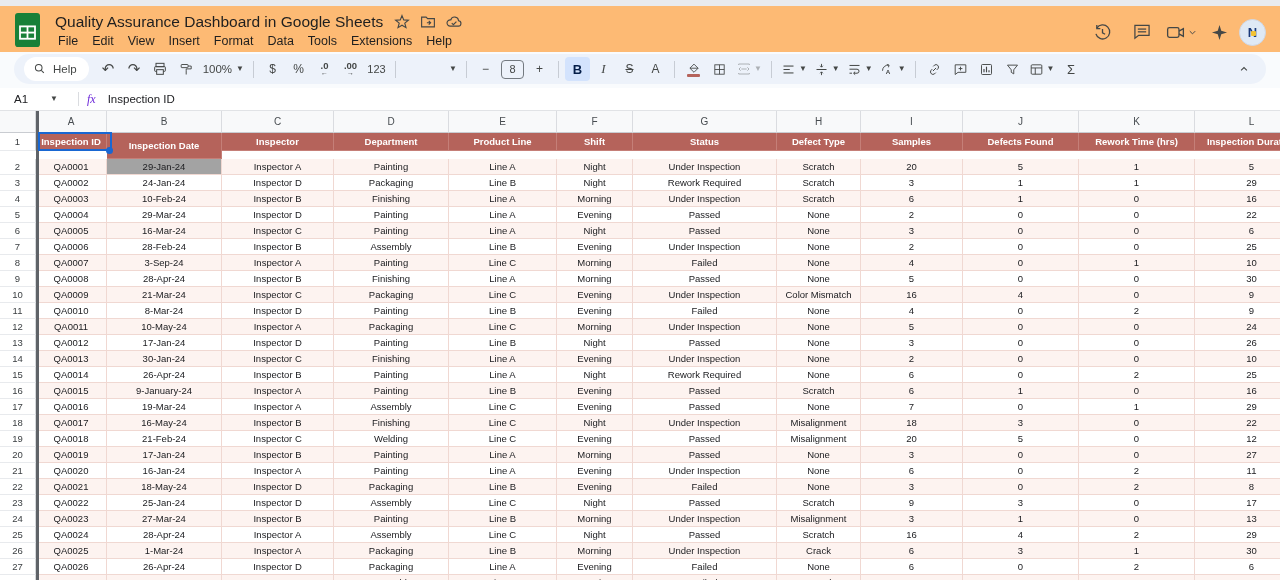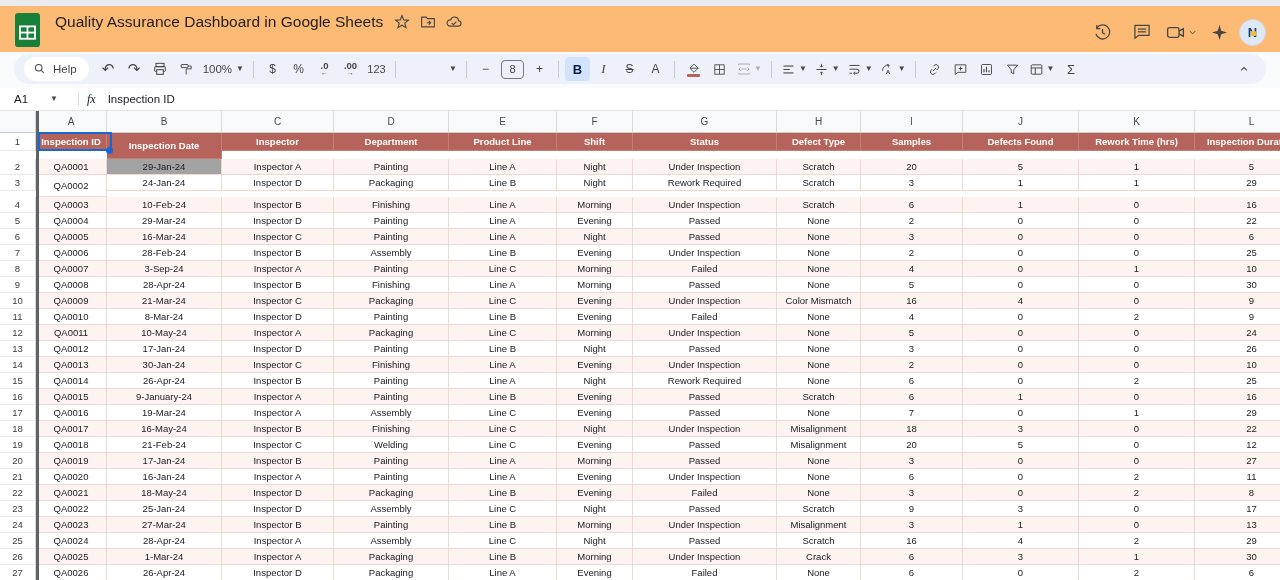--- a/index.html
+++ b/index.html
@@ -49,21 +49,21 @@
   .fill-stack { display:flex; flex-direction:column; align-items:center; }
   .fill-bar { width:13px; height:3px; background:#b5635b; border-radius:1px; margin-top:-1px; }
   .grayed { opacity:.38; }
   .tb-right { margin-left:auto; }
   svg.ico { display:block; }
   
   .formula-bar { height:23px; background:#fff; display:flex; align-items:center; border-bottom:1px solid #e1e3e6; }
   .name-box { width:64px; display:flex; align-items:center; justify-content:space-between; padding:0 6px 0 14px; }
   .name-box .ref { font-size:11.5px; color:#202124; }
   .fx-sep { width:1px; height:14px; background:#dadce0; margin:0 8px 0 14px; }
-  .fx { font-style:italic; font-family:"Liberation Serif", serif; color:#0f172a; font-size:12px; margin-right:12px; }
+  .fx { font-style:italic; font-family:"Liberation Serif", serif; color:#6d28d9; font-size:12px; margin-right:12px; }
   .formula-value { font-size:11.5px; color:#202124; }
   
   .grid { position:relative; width:1280px; }
   .col-strip { display:flex; height:22px; background:#f8f9fa; }
   .corner { width:36px; height:22px; background:#f8f9fa; border-right:1px solid #d5d8db; border-bottom:1px solid #c9ccd1; flex:0 0 auto; }
   .col-h { height:22px; border-right:1px solid #dadce0; border-bottom:1px solid #c9ccd1; display:flex; align-items:center; justify-content:center;
     font-size:10px; color:#474c50; flex:0 0 auto; background:#f8f9fa; }
   .sheet-row { display:flex; }
   .row-num { width:36px; display:flex; align-items:center; justify-content:center; font-size:9.5px; color:#3c4043;
     background:#fff; border-bottom:1px solid #e8eaed; border-right:1px solid #d5d8db; flex:0 0 auto; }
@@ -219,20 +219,31 @@
           <svg class="ico" width="18" height="18" viewBox="0 0 24 24">
             <use href="#i-folder-move"></use>
           </svg>
         </span>
       <span class="title-ico">
           <svg class="ico" width="18" height="18" viewBox="0 0 24 24">
             <use href="#i-cloud"></use>
           </svg>
         </span>
     </div>
+    <div class="menu-bar">
+        <span class="menu-item">File</span>
+        <span class="menu-item">Edit</span>
+        <span class="menu-item">View</span>
+        <span class="menu-item">Insert</span>
+        <span class="menu-item">Format</span>
+        <span class="menu-item">Data</span>
+        <span class="menu-item">Tools</span>
+        <span class="menu-item">Extensions</span>
+        <span class="menu-item">Help</span>
+      </div>
   </div>
   <div class="header-right">
     <span class="hbtn">
         <svg class="ico" width="21" height="21" viewBox="0 0 24 24">
           <use href="#i-history"></use>
         </svg>
       </span>
     <span class="hbtn">
         <svg class="ico" width="20" height="20" viewBox="0 0 24 24">
           <use href="#i-chat"></use>
@@ -444,21 +455,21 @@
         <div class="cell" style="width: 76px; height: 16px; background: rgb(253, 243, 240);">Night</div>
         <div class="cell" style="width: 144px; height: 16px; background: rgb(253, 243, 240);">Under Inspection</div>
         <div class="cell" style="width: 84px; height: 16px; background: rgb(253, 243, 240);">Scratch</div>
         <div class="cell" style="width: 102px; height: 16px; background: rgb(253, 243, 240);">20</div>
         <div class="cell" style="width: 116px; height: 16px; background: rgb(253, 243, 240);">5</div>
         <div class="cell" style="width: 116px; height: 16px; background: rgb(253, 243, 240);">1</div>
         <div class="cell" style="width: 114px; height: 16px; background: rgb(253, 243, 240);">5</div>
       </div>
       <div class="sheet-row">
         <div class="row-num" style="height: 16px;">3</div>
-        <div class="cell" style="width: 71px; height: 22px;">QA0002</div>
+        <div class="cell" style="width: 71px; height: 16px;">QA0002</div>
         <div class="cell" style="width: 115px; height: 16px;">24-Jan-24</div>
         <div class="cell" style="width: 112px; height: 16px;">Inspector D</div>
         <div class="cell" style="width: 115px; height: 16px;">Packaging</div>
         <div class="cell" style="width: 108px; height: 16px;">Line B</div>
         <div class="cell" style="width: 76px; height: 16px;">Night</div>
         <div class="cell" style="width: 144px; height: 16px;">Rework Required</div>
         <div class="cell" style="width: 84px; height: 16px;">Scratch</div>
         <div class="cell" style="width: 102px; height: 16px;">3</div>
         <div class="cell" style="width: 116px; height: 16px;">1</div>
         <div class="cell" style="width: 116px; height: 16px;">1</div>

